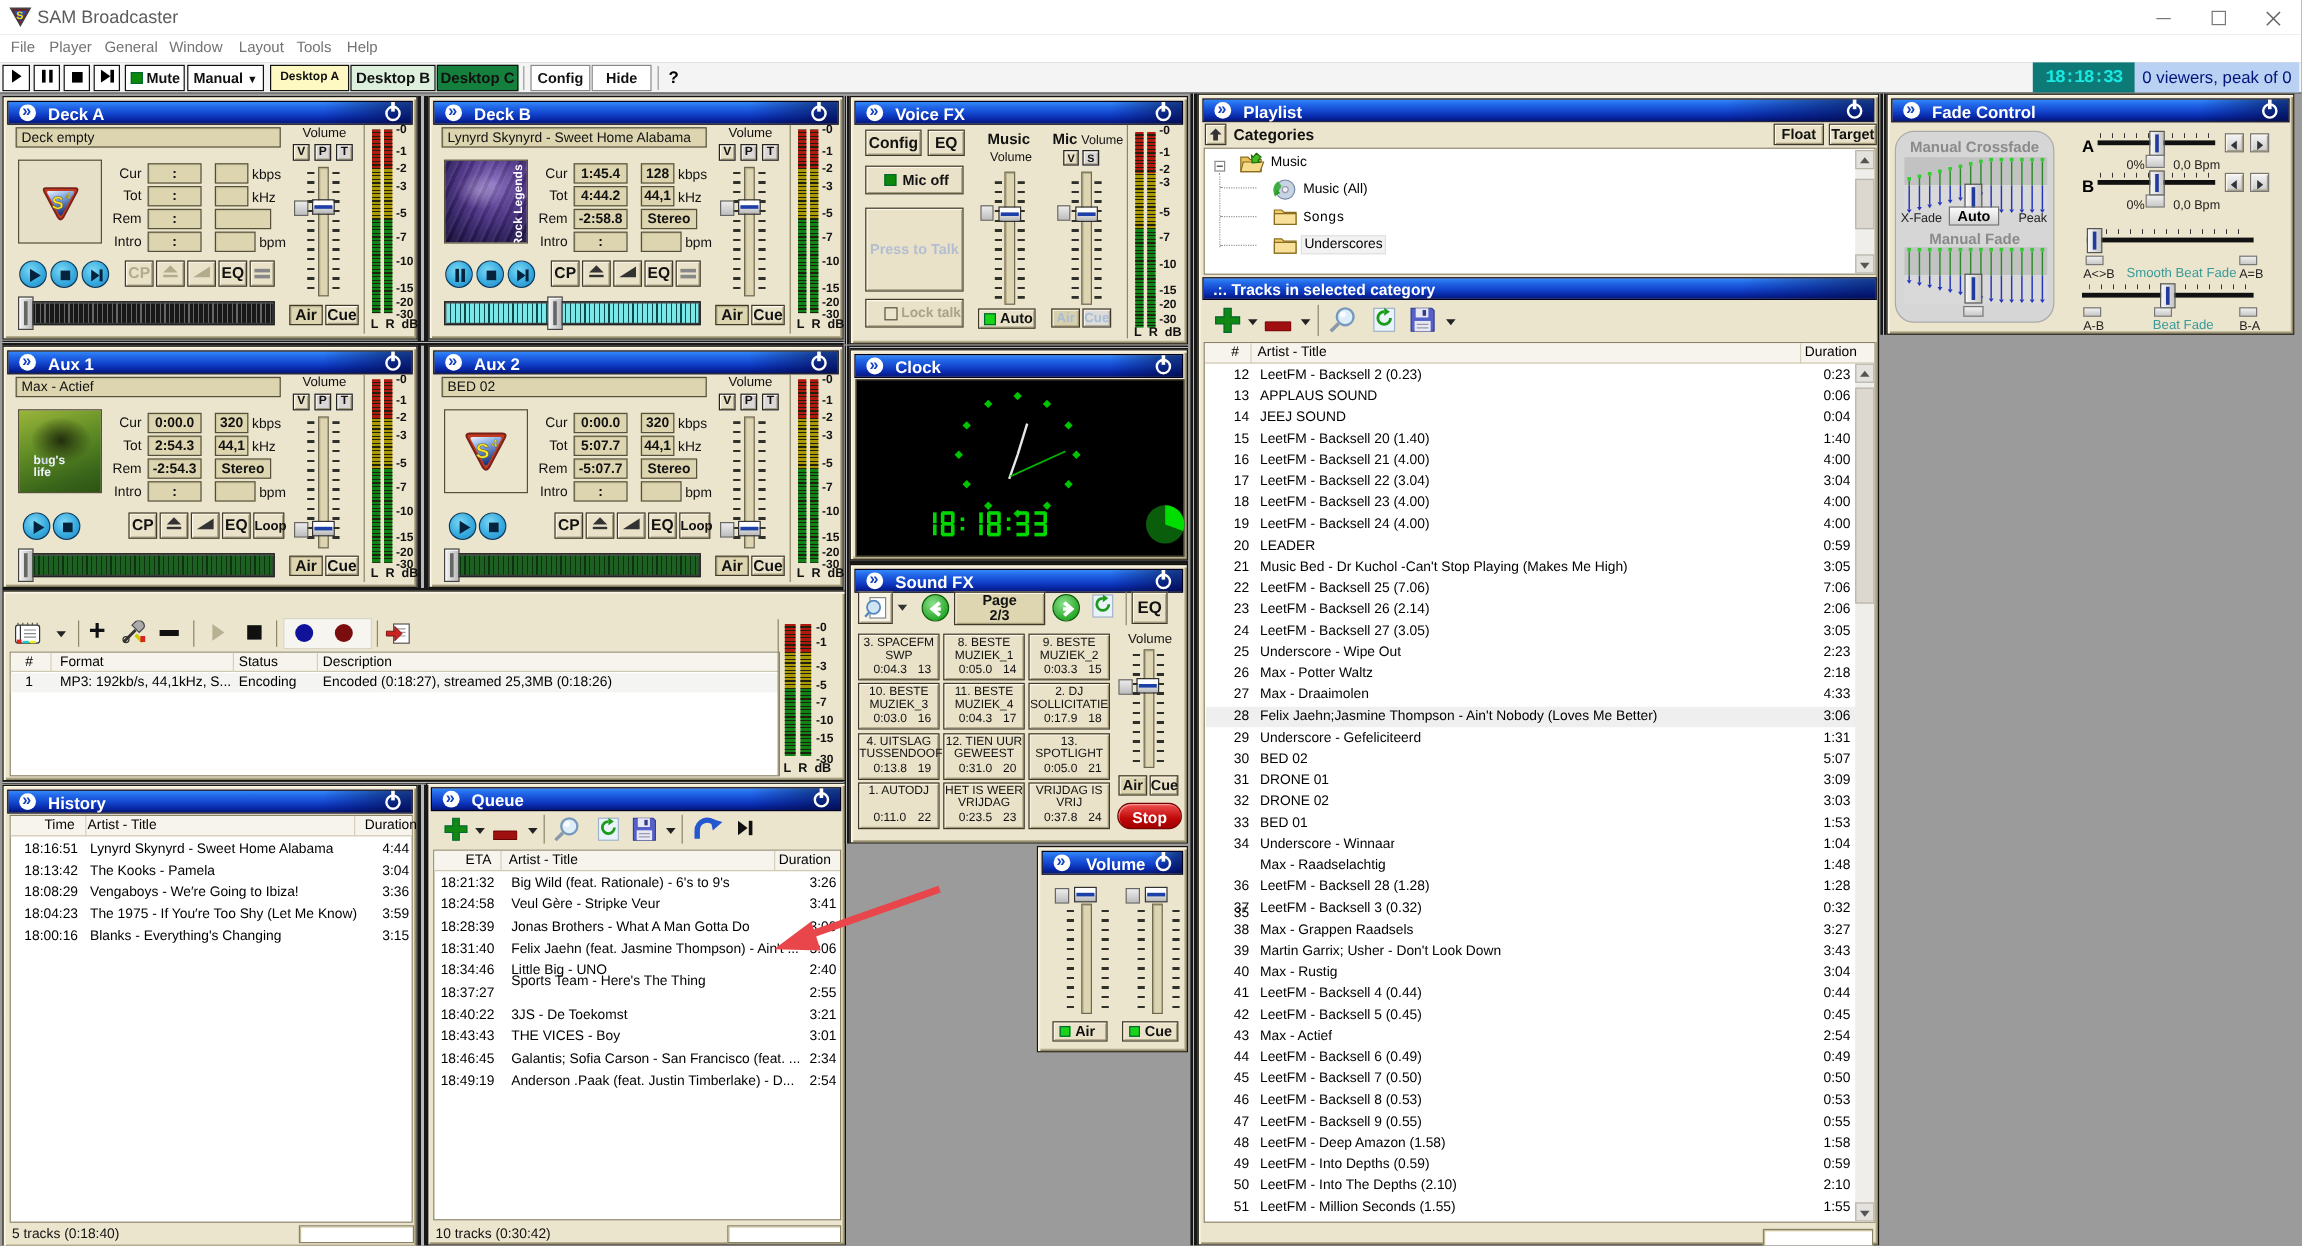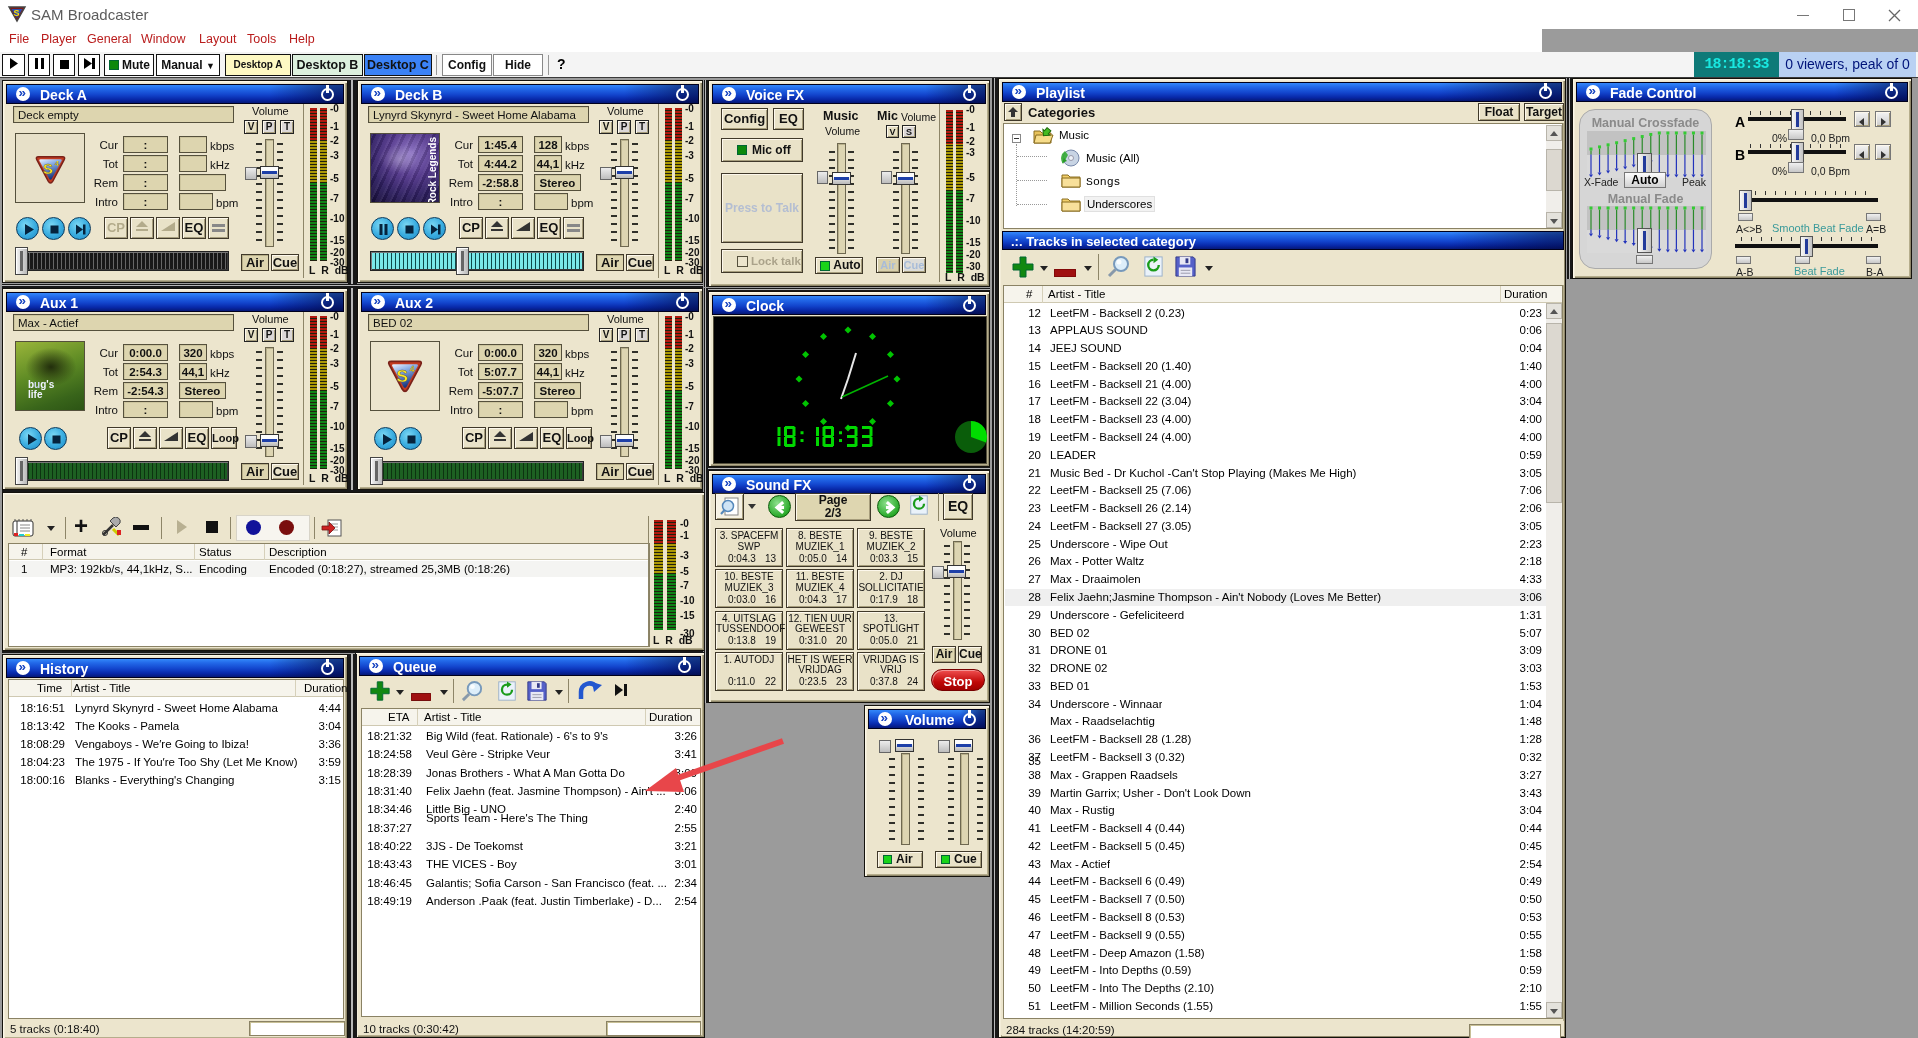--- a/index.html
+++ b/index.html
@@ -1,20 +1,20 @@
 <!DOCTYPE html>
 <html><head>
 <meta charset="utf-8">
 <style>
 * { margin:0; padding:0; box-sizing:border-box; }
 html,body { width:1918px; height:1038px; overflow:hidden; font-family:"Liberation Sans", sans-serif; }
 body { background:#9b9b9b; position:relative; }
 .abs { position:absolute; }
 #titlebar { left:0; top:0; width:1918px; height:29px; background:#fff; position:absolute; }
-#menubar { left:0; top:29px; width:1542px; height:23px; background:#fff; font-size:12.5px; color:#b91c1c; position:absolute; }
+#menubar { left:0; top:29px; width:1918px; height:23px; background:#fff; font-size:12.5px; color:#737373; position:absolute; }
 #menubar span { position:absolute; top:3px; }
 #toolbar { left:0; top:52px; width:1918px; height:26px; background:#f4f4f4; border-bottom:1px solid #3a3a3a; position:absolute; }
 .tbtn { position:absolute; top:2px; height:22px; background:#fff; border:1px solid #111; font-size:12px; font-weight:bold; color:#111; text-align:center; line-height:20px; }
 .panel { position:absolute; background:#ece5cd; border:1px solid #14120c; box-shadow: inset 1px 1px 0 #fdf8e8, inset 2px 2px 0 #f3edd9, inset -1px -1px 0 #8f876a, inset -2px -2px 0 #b5ad8c; }
 .ptitle { position:absolute; left:3px; right:3px; top:3px; height:20px;
   background: linear-gradient(90deg, rgba(0,0,0,0) 0%, rgba(0,0,0,0) 78%, rgba(2,8,60,.55) 96%, rgba(2,8,60,.6) 100%),
               linear-gradient(180deg, #3388fa 0%, #2268e8 22%, #1244cc 55%, #0828a8 80%, #051878 100%);
   border:1px solid #00001c; }
 .collapse { position:absolute; left:9px; top:2px; width:14px; height:14px; background:#fff; border-radius:50%; }
 .collapse:after { content:"\00bb"; position:absolute; left:2.5px; top:-2px; color:#1542c0; font-size:13.5px; font-weight:bold; }
@@ -82,21 +82,21 @@
         <rect width="9" height="9" fill="#000"></rect>
       </svg></div>
   <div class="tbtn" style="left:78px;width:22px"><svg width="11" height="11" viewBox="0 0 11 11">
         <path d="M0 0 L8 5.5 L0 11 Z" fill="#000"></path>
         <rect x="8" y="0" width="3" height="11" fill="#000"></rect>
       </svg></div>
   <div class="tbtn" style="left:104px;width:50px;text-align:left;padding-left:17px">Mute<div class="abs" style="left:4px;top:5px;width:10px;height:10px;background:#0c890c;border:1px solid #063;"></div></div>
   <div class="tbtn" style="left:156px;width:64px">Manual <span style="font-size:9px">▼</span></div>
   <div class="tbtn" style="left:225px;width:66px;background:#fef9c3;border-color:#111;font-size:10px">Desktop A</div>
   <div class="tbtn" style="left:292px;width:71px;background:#ddf0de;border-color:#111;font-size:12.5px">Desktop B</div>
-  <div class="tbtn" style="left:364px;width:68px;background:#3b82f6;border-color:#111;font-size:12.5px">Desktop C</div>
+  <div class="tbtn" style="left:364px;width:68px;background:#15803d;border-color:#111;font-size:12.5px">Desktop C</div>
   <div class="abs" style="left:436px;top:3px;width:1px;height:20px;background:#999"></div>
   <div class="tbtn" style="left:442px;width:50px;font-weight:bold;border-color:#888">Config</div>
   <div class="tbtn" style="left:493px;width:50px;font-weight:bold;border-color:#888">Hide</div>
   <div class="abs" style="left:548px;top:3px;width:1px;height:20px;background:#999"></div>
   <div class="abs" style="left:557px;top:4px;font-size:14px;font-weight:bold">?</div>
   <div class="abs" style="left:1694px;top:0px;width:85px;height:25px;background:#0e7a78;color:#19e8e0;font-family:'Liberation Mono',monospace;font-size:15px;font-weight:bold;text-align:center;line-height:25px;letter-spacing:-1px">18:18:33</div>
   <div class="abs" style="left:1779px;top:0px;width:137px;height:25px;background:#b9d1f3;color:#00147a;font-size:14px;text-align:center;line-height:25px">0 viewers, peak of 0</div>
 </div>
 
 <div class="panel" style="left: 2px; top: 80px; width: 346px; height: 203px;">
@@ -1110,21 +1110,20 @@
       <div style="position: absolute; left: 542px; top: 17px; width: 16px; height: 715px; background: rgb(240, 238, 234);">
         <div style="position: absolute; left: 0px; top: 0px; width: 16px; height: 16px; background: rgb(228, 226, 220); border: 1px solid rgb(184, 180, 170);">
           <div style="margin:5px auto 0;width:0;height:0;border-left:4px solid transparent;border-right:4px solid transparent;border-bottom:5px solid #555"></div>
         </div>
         <div style="position: absolute; left: 0px; bottom: 0px; width: 16px; height: 16px; background: rgb(228, 226, 220); border: 1px solid rgb(184, 180, 170);">
           <div style="margin:6px auto 0;width:0;height:0;border-left:4px solid transparent;border-right:4px solid transparent;border-top:5px solid #555"></div>
         </div>
         <div style="position: absolute; left: 0px; top: 20px; width: 16px; height: 180px; background: rgb(220, 216, 208); border: 1px solid rgb(184, 180, 170);"></div>
       </div>
     </div>
-    <div style="position: absolute; left: 3px; top: 942px; width: 562px; height: 15px; background: rgb(236, 229, 205); font-size: 11.5px; color: rgb(17, 17, 17); padding-left: 4px; padding-top: 3px;">284 tracks (14:20:59)</div>
     <div class="ministat" style="left: 470px; top: 945px; width: 92px;"></div>
   </div>
 <div class="panel" style="left: 1572px; top: 78px; width: 340px; height: 201px;">
     <div class="ptitle">
       <div class="collapse"></div>
       <div style="position: absolute; left: 33px; top: 2px; font-size: 14px; font-weight: bold; color: rgb(255, 255, 255);">Fade Control</div>
       <div class="undock"></div>
     </div>
     <div style="position: absolute; left: 6px; top: 30px; width: 133px; height: 160px; background: rgb(214, 214, 214); border: 1px solid rgb(170, 170, 170); border-radius: 16px;">
       <div style="position: absolute; left: 0px; top: 6px; width: 100%; text-align: center; font-size: 12.5px; font-weight: bold; color: rgb(138, 138, 138);">Manual Crossfade</div>

